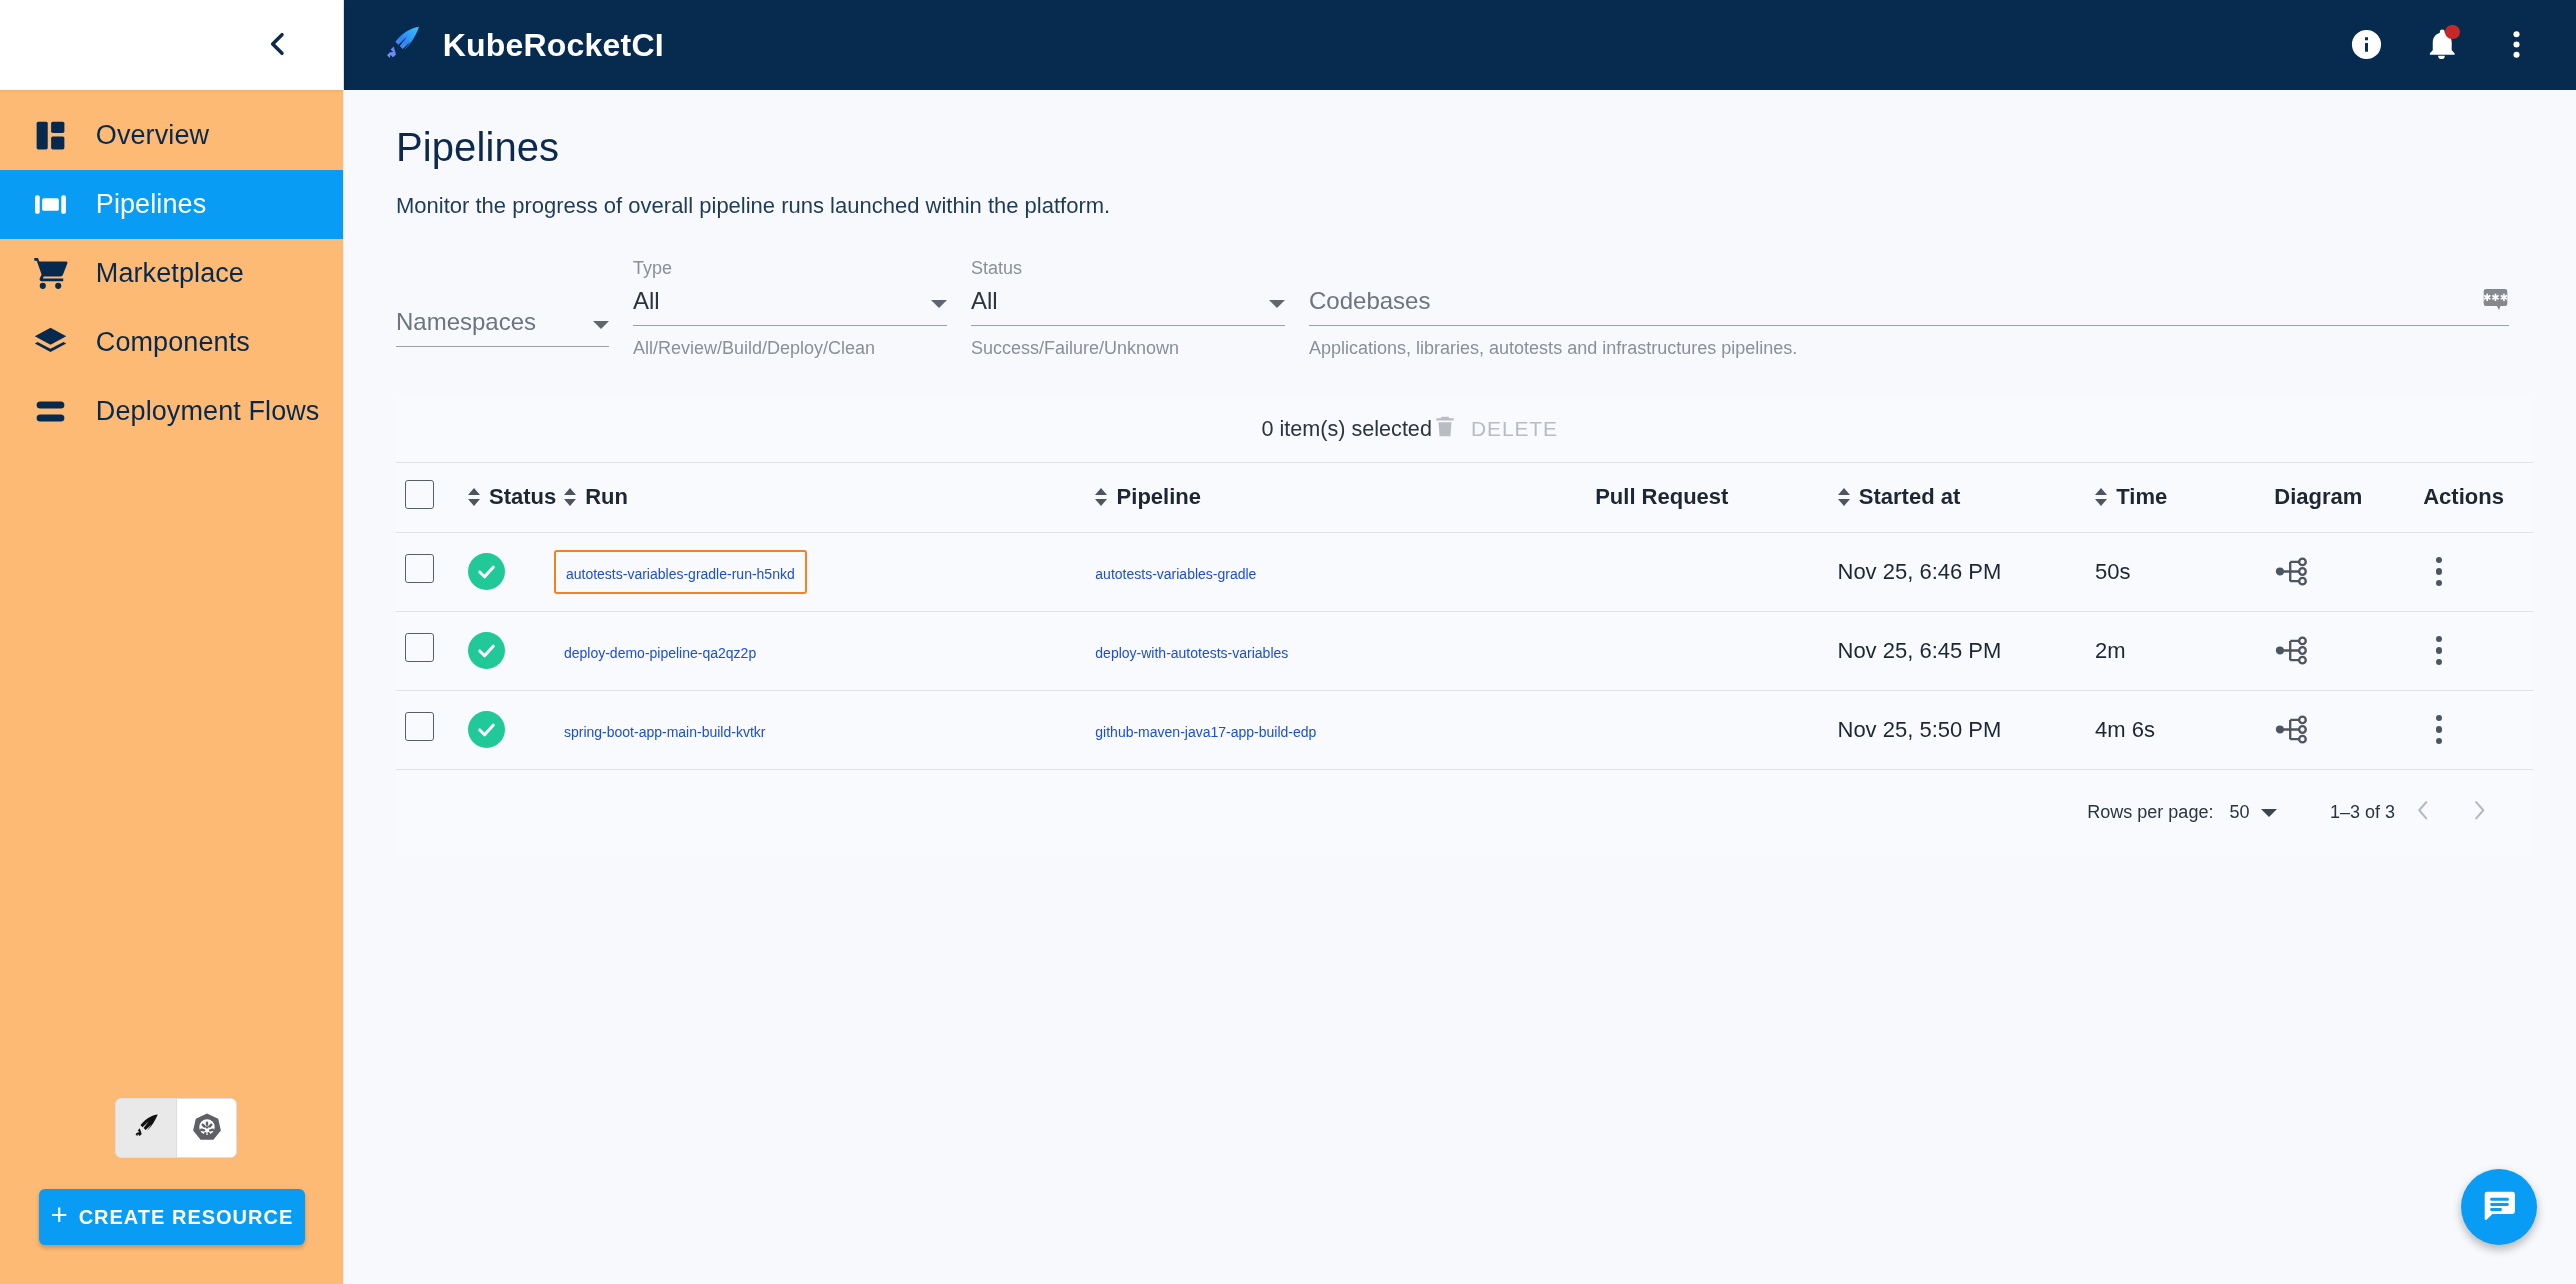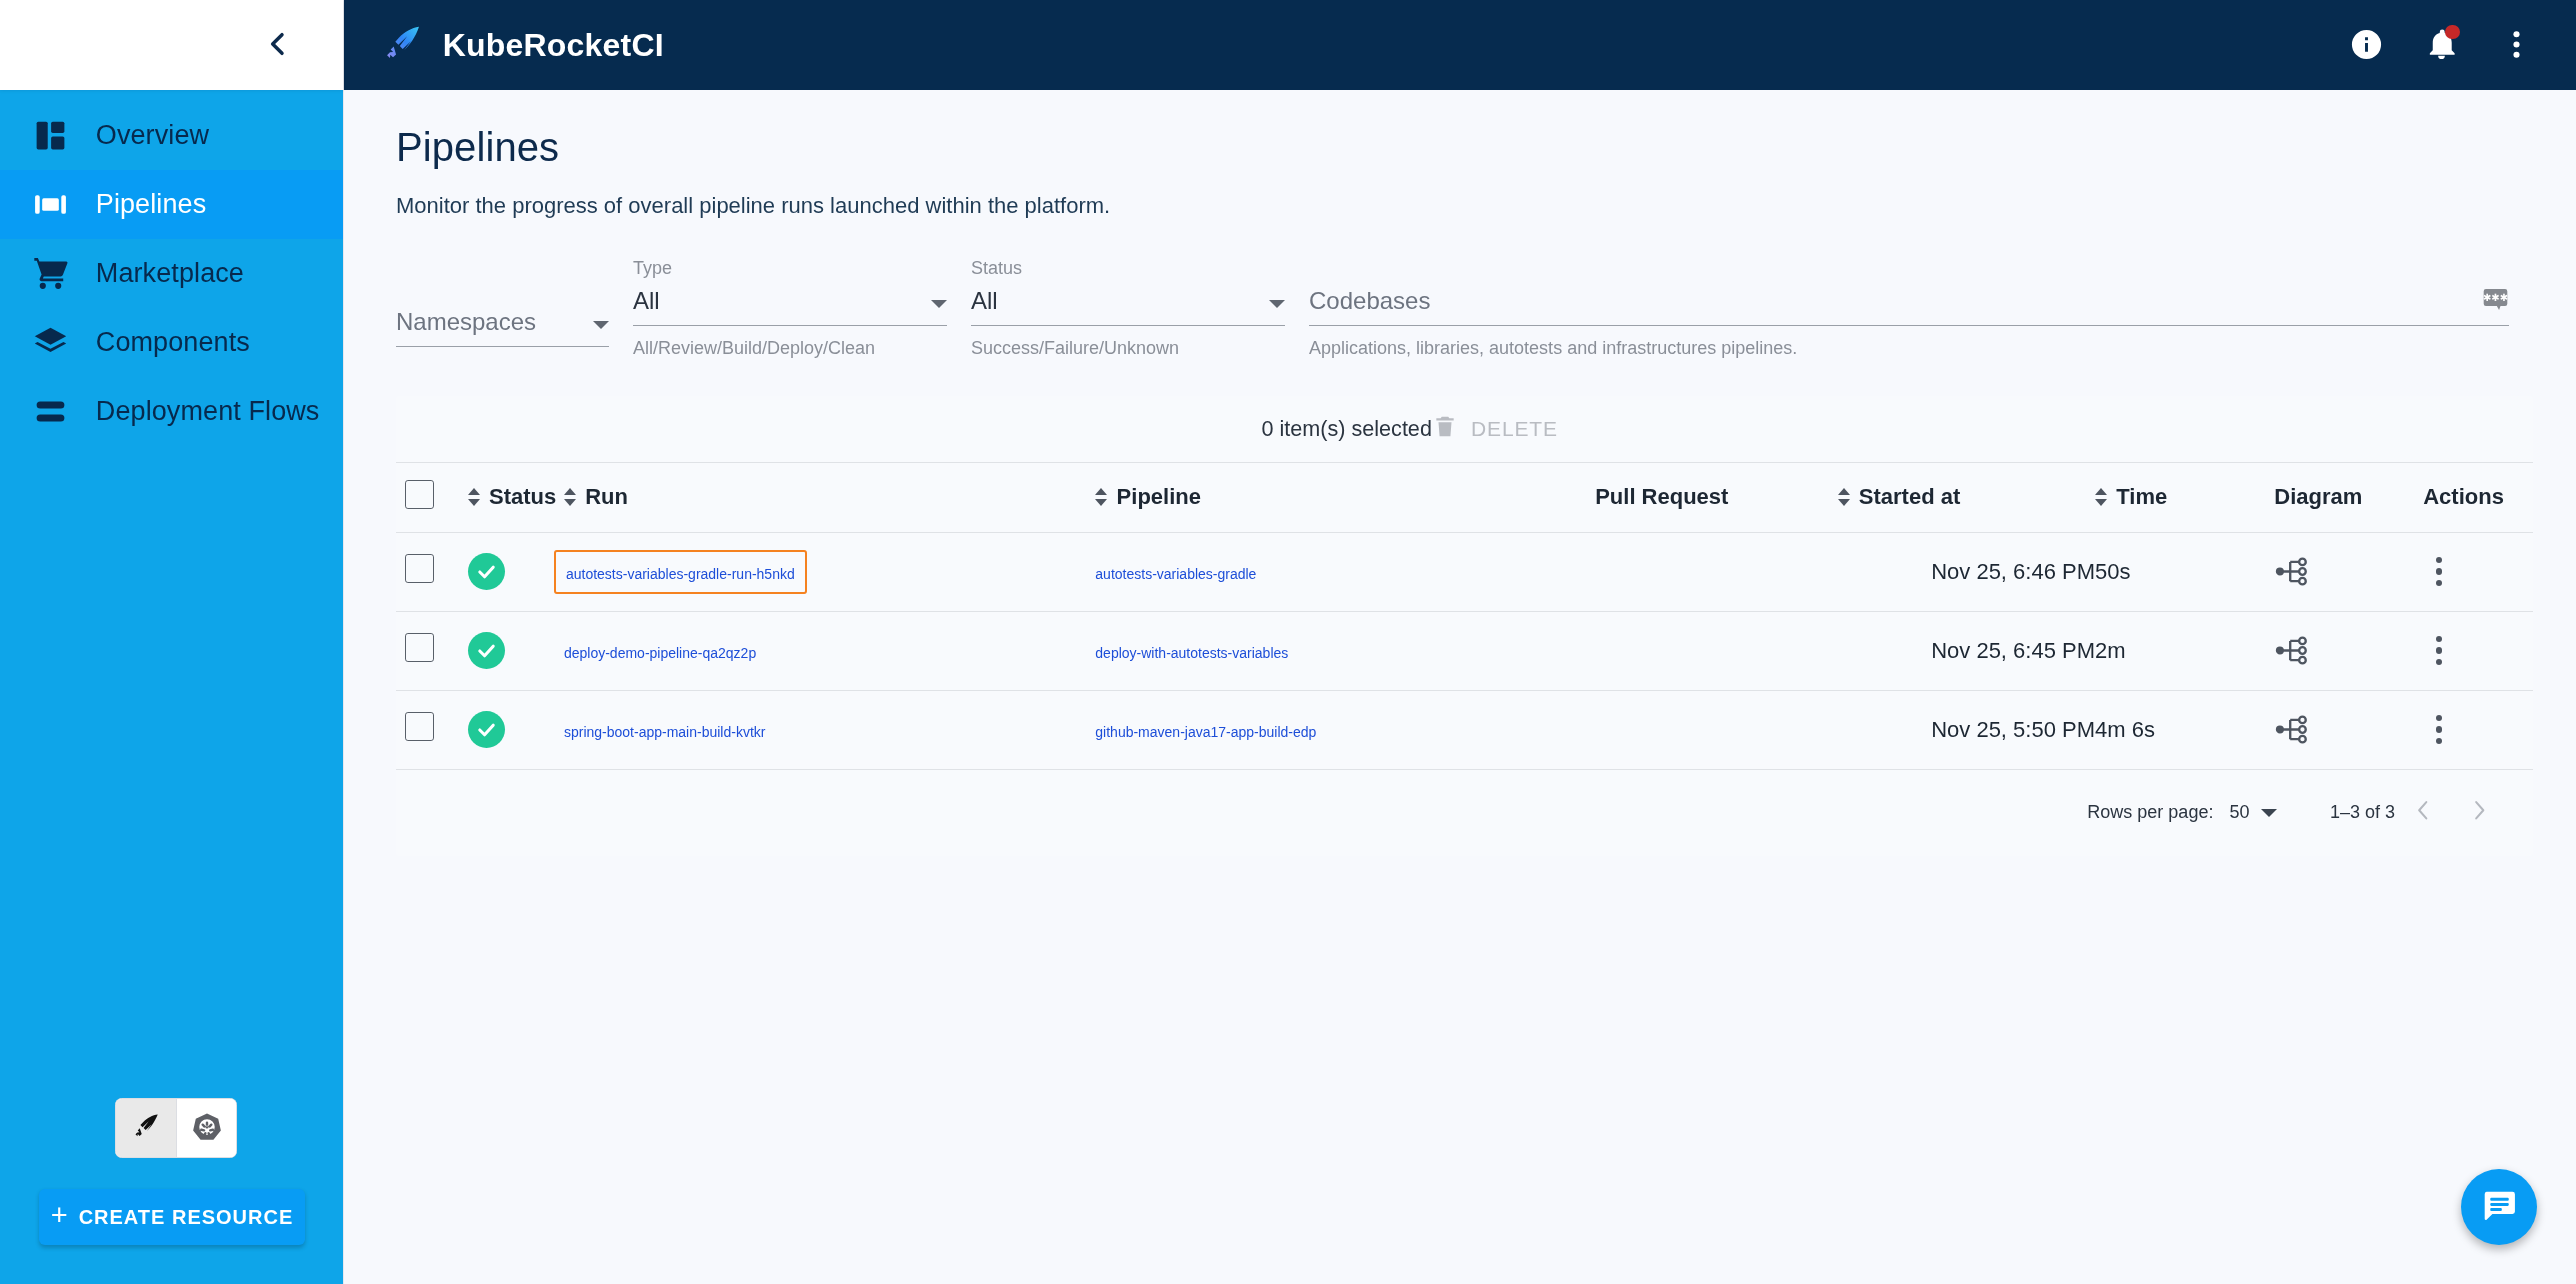--- a/index.html
+++ b/index.html
@@ -7,21 +7,21 @@
     width: 2576px; height: 1284px;
     font-family: "Liberation Sans", sans-serif;
     background: #ffffff;
     overflow: hidden;
   }
   .app { position: relative; width: 2576px; height: 1284px; display: flex; }
 
   
   .sidebar {
     width: 344px; height: 1284px;
-    background: #0ea5e9;
+    background: #fdba74;
     position: relative;
     flex: 0 0 344px;
     border-right: 0.7px solid #e6e8ee;
     z-index: 5;
   }
   .sidebar-top {
     height: 90px;
     display: flex; align-items: center; justify-content: flex-end;
     padding-right: 40px;
     background: #fff;
@@ -204,21 +204,21 @@
     border: 1.4px solid #585f69;
     border-radius: 2.9px;
     display: inline-block;
     cursor: pointer;
   }
   .col-cb { width: 66px; padding-left: 8.6px; }
   .col-status { width: 83px; }
   .col-run { width: 489px; }
   .col-pipeline { width: 460px; }
   .col-pr { width: 223px; }
-  .col-started { width: 237px; text-align: right; }
+  .col-started { width: 237px; }
   .col-time { width: 165px; }
   .col-diagram { width: 137px; }
   .col-actions { width: 101px; }
 
   .status-ok {
     width: 37px; height: 37px; border-radius: 50%;
     background: #20c997;
     display: flex; align-items: center; justify-content: center;
   }
   .status-ok svg { width: 23px; height: 23px; }

